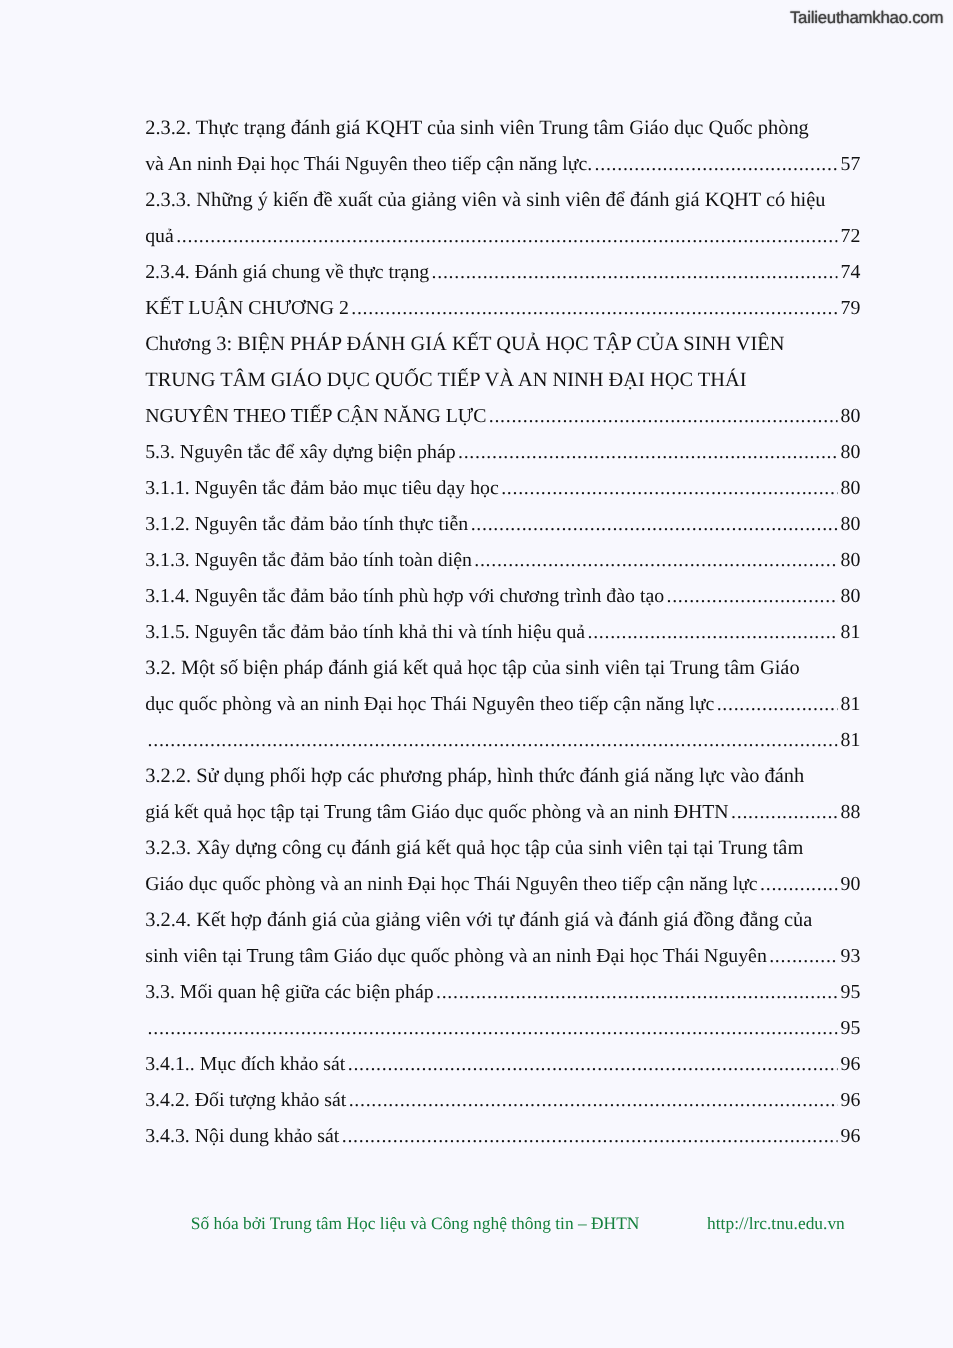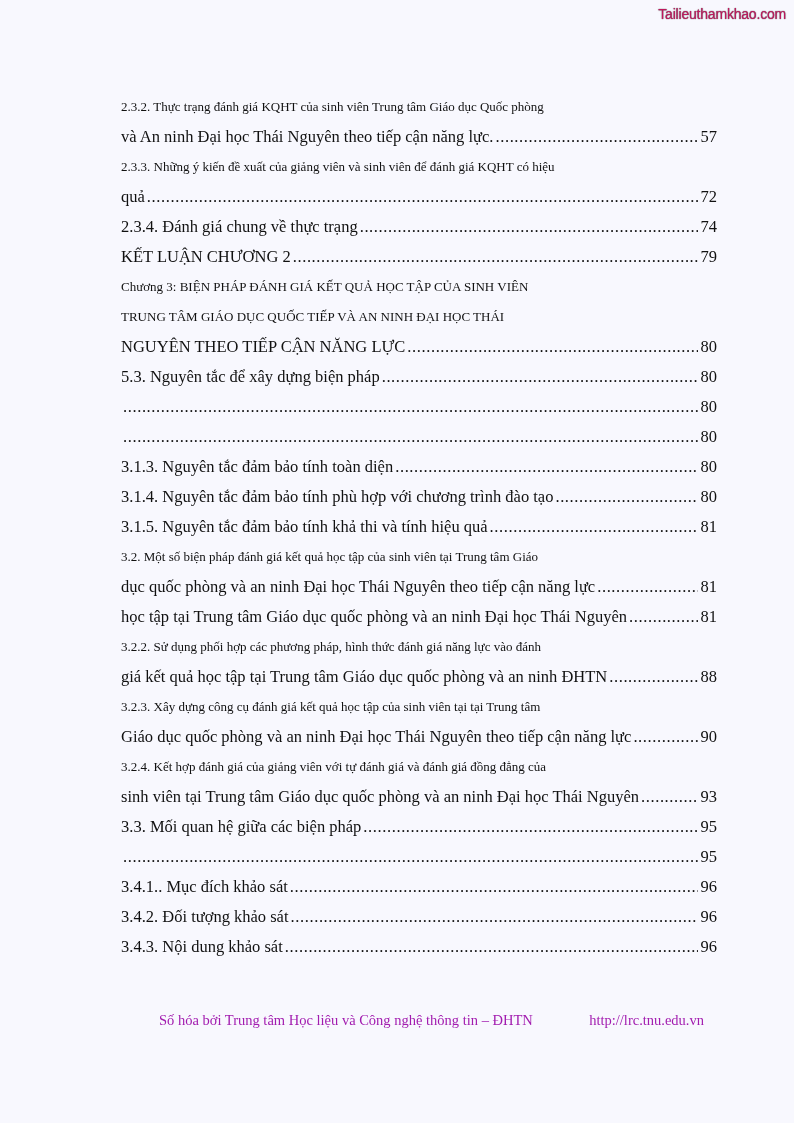--- a/index.html
+++ b/index.html
@@ -14,34 +14,34 @@
       overflow: hidden;
       font-family: "Liberation Serif", serif;
       color: #111;
     }
     .watermark {
       position: absolute;
       top: 6px;
       right: 8px;
       font-family: "Liberation Sans", sans-serif;
       font-size: 14px;
-      color: #be185d;
+      color: #404040;
       text-shadow: 0 0 1px #777, 0 0 1px #777;
       letter-spacing: -0.2px;
     }
     .toc {
       position: absolute;
       left: 121px;
       top: 92px;
       width: 596px;
     }
     .line {
       height: 30px;
       line-height: 30px;
-      font-size: 13px;
+      font-size: 17px;
       white-space: nowrap;
       overflow: hidden;
     }
     .entry-line {
       display: flex;
       align-items: baseline;
       height: 30px;
       line-height: 30px;
       font-size: 16.5px;
       white-space: nowrap;
@@ -66,21 +66,21 @@
       font-weight: normal;
     }
     .footer {
       position: absolute;
       top: 1012px;
       left: 159px;
       width: 545px;
       display: flex;
       justify-content: space-between;
       font-size: 14.5px;
-      color: #a21caf;
+      color: #15803d;
       white-space: nowrap;
     }
   </style>
 </head>
 <body>
 
 <div class="watermark">Tailieuthamkhao.com</div>
 
 <div class="toc" id="toc">
     <div>
@@ -124,26 +124,28 @@
     </div>
     <div>
       <div class="entry-line">
         <span class="txt">5.3. Nguyên tắc để xây dựng biện pháp</span>
         <span class="dots"></span>
         <span class="pg">80</span>
       </div>
     </div>
     <div>
       <div class="entry-line">
-        <span class="dots"></span>
-        <span class="pg">80</span>
-      </div>
-    </div>
-    <div>
-      <div class="entry-line">
+        <span class="txt">3.1.1. Nguyên tắc đảm bảo mục tiêu dạy học</span>
+        <span class="dots"></span>
+        <span class="pg">80</span>
+      </div>
+    </div>
+    <div>
+      <div class="entry-line">
+        <span class="txt">3.1.2. Nguyên tắc đảm bảo tính thực tiễn</span>
         <span class="dots"></span>
         <span class="pg">80</span>
       </div>
     </div>
     <div>
       <div class="entry-line">
         <span class="txt">3.1.3. Nguyên tắc đảm bảo tính toàn diện</span>
         <span class="dots"></span>
         <span class="pg">80</span>
       </div>
@@ -165,21 +167,20 @@
     <div>
       <div class="line">3.2. Một số biện pháp đánh giá kết quả học tập của sinh viên tại Trung tâm Giáo</div>
       <div class="entry-line">
         <span class="txt">dục quốc phòng và an ninh Đại học Thái Nguyên theo tiếp cận năng lực</span>
         <span class="dots"></span>
         <span class="pg">81</span>
       </div>
     </div>
     <div>
       <div class="entry-line">
-        <span class="txt">học tập tại Trung tâm Giáo dục quốc phòng và  an ninh Đại học Thái Nguyên</span>
         <span class="dots"></span>
         <span class="pg">81</span>
       </div>
     </div>
     <div>
       <div class="line">3.2.2. Sử dụng phối hợp các phương pháp, hình thức đánh giá năng lực vào đánh</div>
       <div class="entry-line">
         <span class="txt">giá kết quả học tập tại Trung tâm Giáo dục quốc phòng và an ninh ĐHTN</span>
         <span class="dots"></span>
         <span class="pg">88</span>

